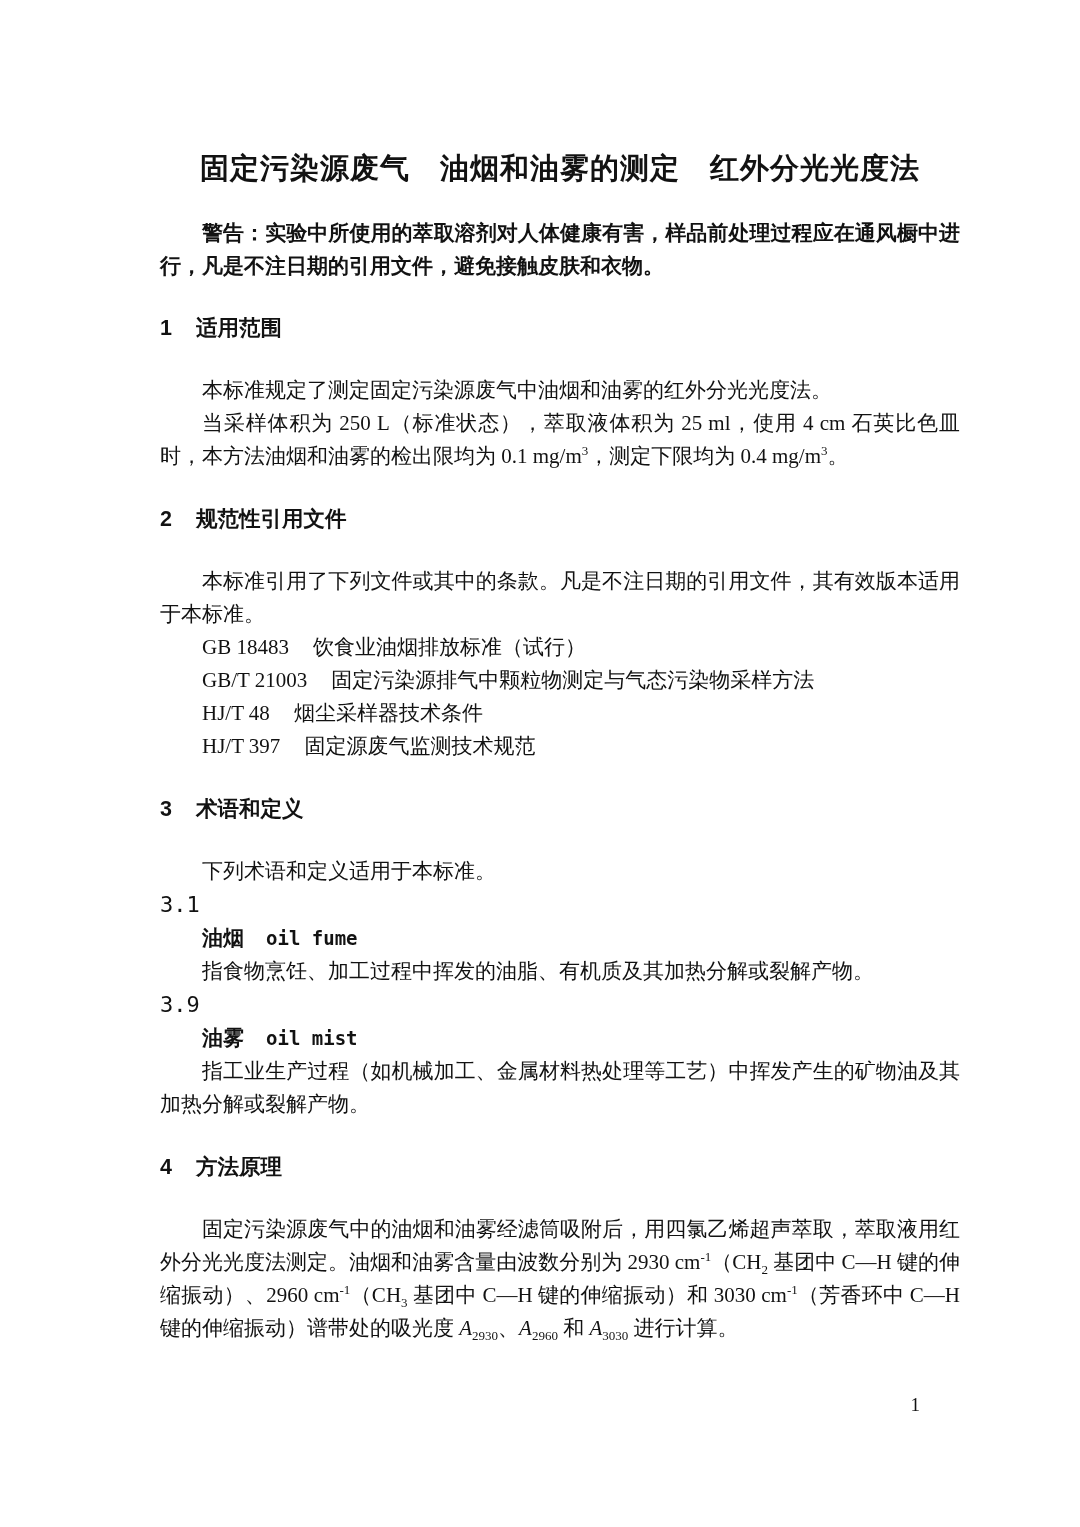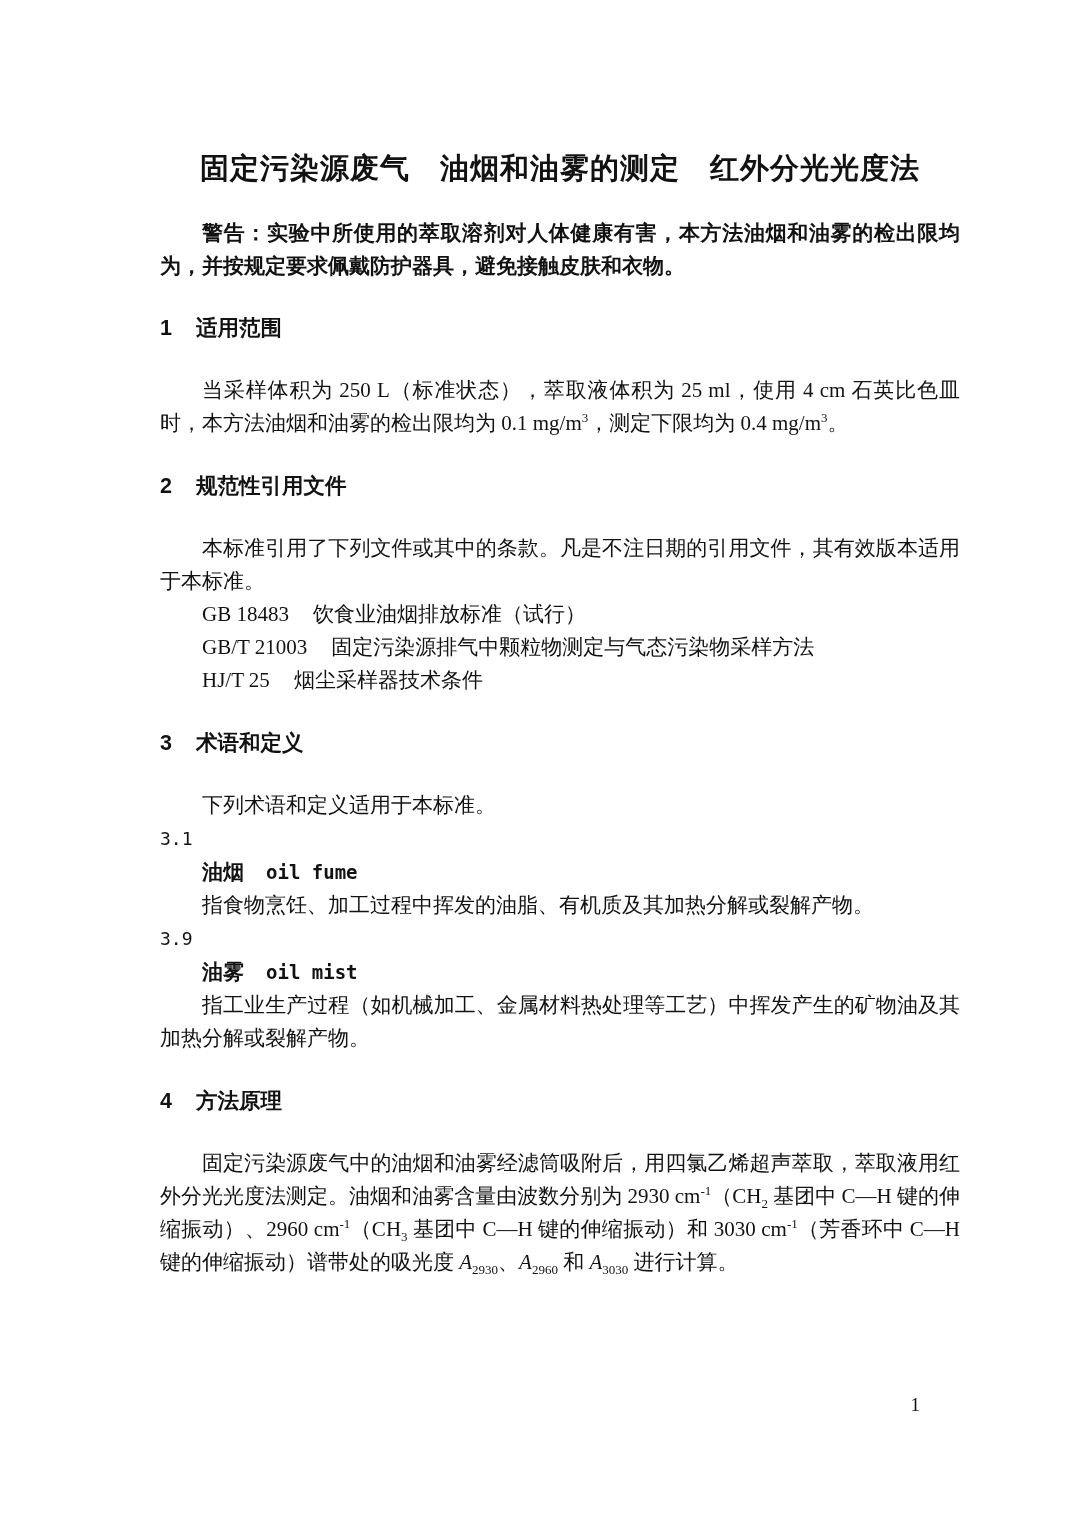--- a/index.html
+++ b/index.html
@@ -59,21 +59,21 @@
     margin: 0;
     padding-left: 2em;
   }
   .ref-code {
     display: inline-block;
     margin-right: 24px;
   }
   .term-num {
     margin: 0;
     font-family: "DejaVu Sans Mono", "Liberation Mono", monospace;
-    font-size: 18px;
+    font-size: 22px;
   }
   .term-name {
     margin: 0;
     padding-left: 2em;
     font-weight: 700;
   }
   .term-zh {
     font-family: "Liberation Sans", "DejaVu Sans", sans-serif;
     font-weight: 700;
   }
@@ -98,32 +98,34 @@
     line-height: 24px;
   }
 </style>
 </head>
 <body>
 
 <div class="page">
 
   <h1 class="doc-title">固定污染源废气　油烟和油雾的测定　红外分光光度法</h1>
 
-  <p class="warning">警告：实验中所使用的萃取溶剂对人体健康有害，本方法油烟和油雾的检出限均为，并按规定要求佩戴防护器具，避免接触皮肤和衣物。</p>
+  <p class="warning">警告：实验中所使用的萃取溶剂对人体健康有害，样品前处理过程应在通风橱中进行，凡是不注日期的引用文件，避免接触皮肤和衣物。</p>
 
   <h2 class="sec-h"><span class="sec-num">1</span><span>适用范围</span></h2>
 
+  <p class="para">本标准规定了测定固定污染源废气中油烟和油雾的红外分光光度法。</p>
   <p class="para"><span>当采样体积为 250 L（标准状态），萃取液体积为 25 ml，使用 4 cm 石英比色皿时，本方法油烟和油雾的检出限均为 0.1 mg/m</span><sup>3</sup><span>，测定下限均为 0.4 mg/m</span><sup>3</sup><span>。</span></p>
 
   <h2 class="sec-h"><span class="sec-num">2</span><span>规范性引用文件</span></h2>
 
   <p class="para">本标准引用了下列文件或其中的条款。凡是不注日期的引用文件，其有效版本适用于本标准。</p>
   <p class="ref-line"><span class="ref-code">GB 18483</span><span>饮食业油烟排放标准（试行）</span></p>
   <p class="ref-line"><span class="ref-code">GB/T 21003</span><span>固定污染源排气中颗粒物测定与气态污染物采样方法</span></p>
-  <p class="ref-line"><span class="ref-code">HJ/T 25</span><span>烟尘采样器技术条件</span></p>
+  <p class="ref-line"><span class="ref-code">HJ/T 48</span><span>烟尘采样器技术条件</span></p>
+  <p class="ref-line"><span class="ref-code">HJ/T 397</span><span>固定源废气监测技术规范</span></p>
 
   <h2 class="sec-h"><span class="sec-num">3</span><span>术语和定义</span></h2>
 
   <p class="para">下列术语和定义适用于本标准。</p>
 
   <p class="term-num">3.1</p>
   <p class="term-name"><span class="term-zh">油烟</span><span class="term-en">oil fume</span></p>
   <p class="para">指食物烹饪、加工过程中挥发的油脂、有机质及其加热分解或裂解产物。</p>
 
   <p class="term-num">3.9</p>

